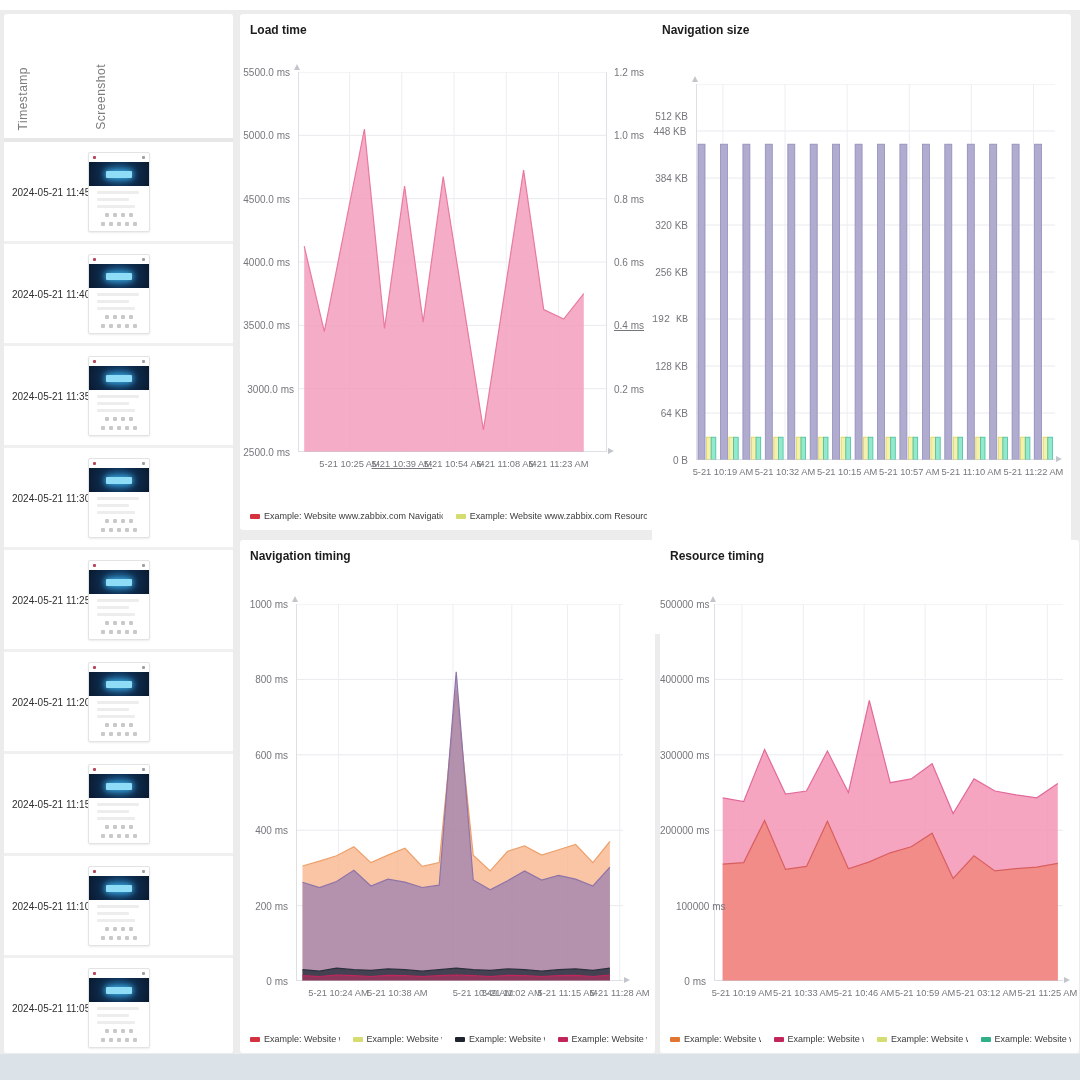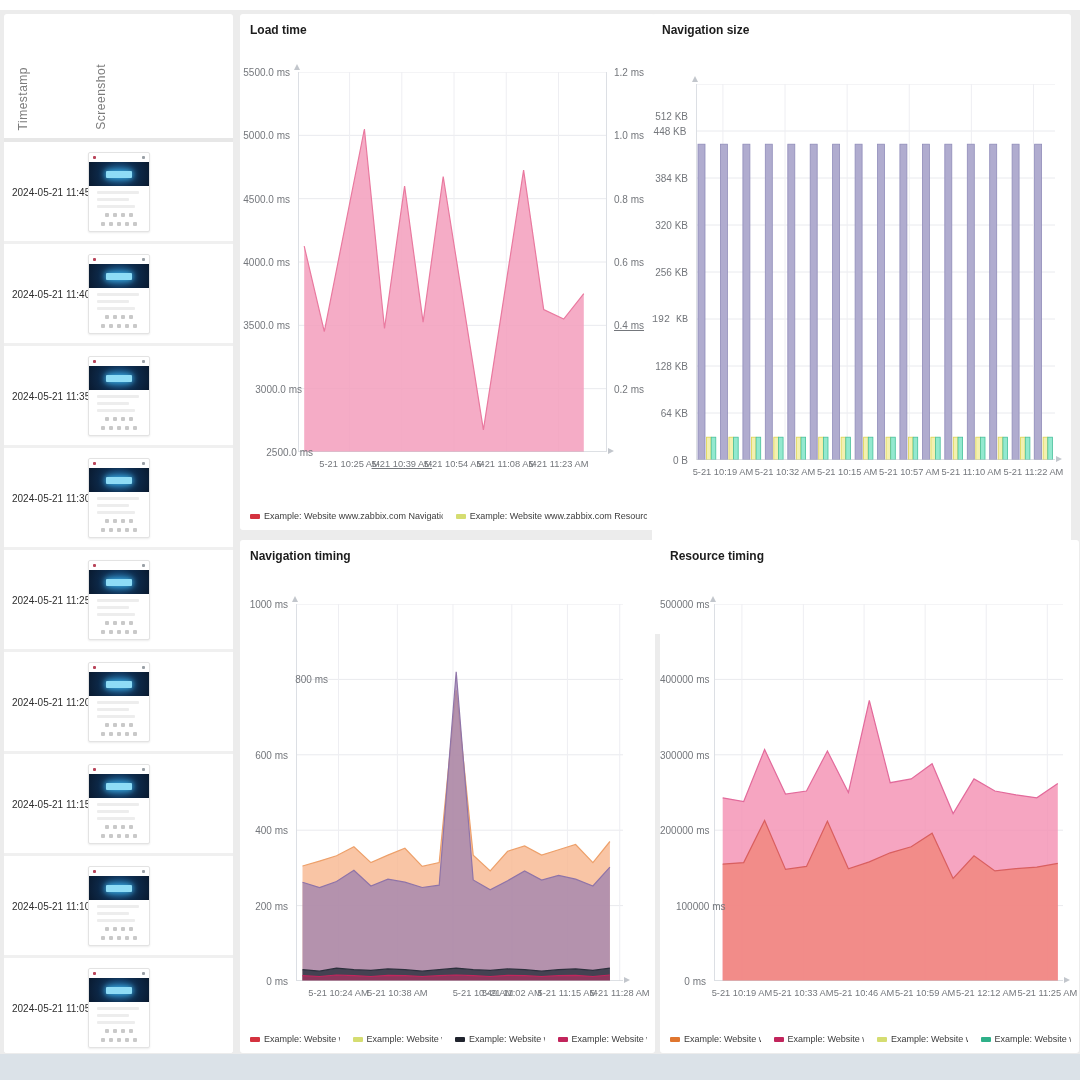--- a/index.html
+++ b/index.html
@@ -342,22 +342,22 @@
           <line x1="0" y1="380" x2="309" y2="380" stroke="#c7cbd1" stroke-width="1"></line>
           <line x1="0.5" y1="0" x2="0.5" y2="380" stroke="#dcdfe4" stroke-width="1"></line>
           <line x1="308.5" y1="0" x2="308.5" y2="380" stroke="#dcdfe4" stroke-width="1"></line>
         </svg>
       </div>
       <div class="ytick" style="left: 0px; width: 50px; top: 53px;">5500.0 ms</div>
       <div class="ytick" style="left: 0px; width: 50px; top: 116.333px;">5000.0 ms</div>
       <div class="ytick" style="left: 0px; width: 50px; top: 179.667px;">4500.0 ms</div>
       <div class="ytick" style="left: 0px; width: 50px; top: 243px;">4000.0 ms</div>
       <div class="ytick" style="left: 0px; width: 50px; top: 306.333px;">3500.0 ms</div>
-      <div class="ytick" style="left: 12px; width: 50px; top: 369.667px;">3000.0 ms</div>
-      <div class="ytick" style="left: 0px; width: 50px; top: 433px; margin-left: 23px;">2500.0 ms</div>
+      <div class="ytick" style="left: 4px; width: 50px; top: 369.667px;">3000.0 ms</div>
+      <div class="ytick" style="left: 0px; width: 50px; top: 433px;">2500.0 ms</div>
       <div class="ytick right" style="left: 374px; width: 40px; top: 53px;">1.2 ms</div>
       <div class="ytick right" style="left: 374px; width: 40px; top: 116.333px;">1.0 ms</div>
       <div class="ytick right" style="left: 374px; width: 40px; top: 179.667px;">0.8 ms</div>
       <div class="ytick right" style="left: 374px; width: 55px; top: 243px;">0.6 ms</div>
       <div class="ytick right" style="left: 374px; width: 58px; top: 306.333px; text-decoration: underline;">0.4 ms</div>
       <div class="ytick right" style="left: 374px; width: 40px; top: 369.667px;">0.2 ms</div>
       <div class="xtick" style="left: 67.603px; top: 445px;">5-21 10:25 AM</div>
       <div class="xtick" style="left: 119.824px; top: 445px; text-decoration: underline;">5-21 10:39 AM</div>
       <div class="xtick" style="left: 172.045px; top: 445px;">5-21 10:54 AM</div>
       <div class="xtick" style="left: 224.266px; top: 445px;">5-21 11:08 AM</div>
@@ -500,21 +500,21 @@
           <polyline points="6.5,278.2 23.5,283.5 40.5,277.5 57.9,266.2 74.9,282.0 91.9,275.2 108.9,278.2 126.2,283.5 143.2,281.2 160.2,67.9 177.2,276.0 194.2,285.8 211.6,276.7 228.6,266.9 245.6,276.0 262.6,271.4 279.6,275.2 296.9,282.0 313.9,263.1" fill="none" stroke="#8f74a8" stroke-width="1.2"></polyline>
           <polygon points="6.5,377 6.5,365.7 23.5,367.2 40.5,364.2 57.9,365.7 74.9,366.4 91.9,364.9 108.9,365.7 126.2,367.2 143.2,365.7 160.2,364.2 177.2,365.7 194.2,366.4 211.6,364.9 228.6,365.7 245.6,367.2 262.6,365.7 279.6,364.9 296.9,366.4 313.9,364.2 313.9,377" fill="rgba(55,58,72,0.9)"></polygon>
           <polyline points="6.5,365.7 23.5,367.2 40.5,364.2 57.9,365.7 74.9,366.4 91.9,364.9 108.9,365.7 126.2,367.2 143.2,365.7 160.2,364.2 177.2,365.7 194.2,366.4 211.6,364.9 228.6,365.7 245.6,367.2 262.6,365.7 279.6,364.9 296.9,366.4 313.9,364.2" fill="none" stroke="#2c2f3c" stroke-width="1.2"></polyline>
           <polygon points="6.5,377 6.5,371.7 23.5,372.5 40.5,371.0 57.9,371.7 74.9,372.5 91.9,371.3 108.9,371.7 126.2,372.5 143.2,371.7 160.2,371.0 177.2,371.7 194.2,372.5 211.6,371.3 228.6,371.7 245.6,372.5 262.6,371.7 279.6,371.3 296.9,372.5 313.9,371.0 313.9,377" fill="rgba(200,45,100,0.55)"></polygon>
           <polyline points="6.5,371.7 23.5,372.5 40.5,371.0 57.9,371.7 74.9,372.5 91.9,371.3 108.9,371.7 126.2,372.5 143.2,371.7 160.2,371.0 177.2,371.7 194.2,372.5 211.6,371.3 228.6,371.7 245.6,372.5 262.6,371.7 279.6,371.3 296.9,372.5 313.9,371.0" fill="none" stroke="#c2255c" stroke-width="1.2"></polyline>
           <line x1="0" y1="377" x2="327" y2="377" stroke="#c7cbd1" stroke-width="1"></line>
           <line x1="0.5" y1="0" x2="0.5" y2="377" stroke="#dcdfe4" stroke-width="1"></line>
         </svg>
       </div>
       <div class="ytick" style="left: 0px; width: 48px; top: 59px;">1000 ms</div>
-      <div class="ytick" style="left: 0px; width: 48px; top: 134.4px; padding-left: 40px;">800 ms</div>
+      <div class="ytick" style="left: 0px; width: 48px; top: 134.4px;">800 ms</div>
       <div class="ytick" style="left: 0px; width: 48px; top: 209.8px;">600 ms</div>
       <div class="ytick" style="left: 0px; width: 48px; top: 285.2px;">400 ms</div>
       <div class="ytick" style="left: 0px; width: 48px; top: 360.6px;">200 ms</div>
       <div class="ytick" style="left: 0px; width: 48px; top: 436px;">0 ms</div>
       <div class="xtick" style="left: 56.51px; top: 448px;">5-21 10:24 AM</div>
       <div class="xtick" style="left: 115.37px; top: 448px;">5-21 10:38 AM</div>
       <div class="xtick" style="left: 170.96px; top: 448px; padding-left: 30px;">5-21 10:49 AM</div>
       <div class="xtick" style="left: 229.82px; top: 448px;">5-21 11:02 AM</div>
       <div class="xtick" style="left: 285.41px; top: 448px;">5-21 11:15 AM</div>
       <div class="xtick" style="left: 337.73px; top: 448px;">5-21 11:28 AM</div>
@@ -566,21 +566,21 @@
       <div class="ytick" style="left: 0px; width: 46px; top: 59px;">500000 ms</div>
       <div class="ytick" style="left: 0px; width: 46px; top: 134.4px;">400000 ms</div>
       <div class="ytick" style="left: 0px; width: 46px; top: 209.8px;">300000 ms</div>
       <div class="ytick" style="left: 0px; width: 46px; top: 285.2px;">200000 ms</div>
       <div class="ytick" style="left: 0px; width: 46px; top: 360.6px; margin-left: 16px;">100000 ms</div>
       <div class="ytick" style="left: 0px; width: 46px; top: 436px;">0 ms</div>
       <div class="xtick" style="left: 39.92px; top: 448px;">5-21 10:19 AM</div>
       <div class="xtick" style="left: 101.344px; top: 448px;">5-21 10:33 AM</div>
       <div class="xtick" style="left: 162.07px; top: 448px;">5-21 10:46 AM</div>
       <div class="xtick" style="left: 223.145px; top: 448px;">5-21 10:59 AM</div>
-      <div class="xtick" style="left: 284.22px; top: 448px;">5-21 12:12 AM</div>
+      <div class="xtick" style="left: 284.22px; top: 448px;">5-21 03:12 AM</div>
       <div class="xtick" style="left: 345.295px; top: 448px;">5-21 11:25 AM</div>
       <div class="arrow-right" style="left: 404px; top: 437px;"></div>
       <div class="arrow-up" style="left: 50px; top: 56px;"></div>
       <div class="legend">
         <span class="legend-item">
           <i class="swatch" style="background: rgb(224, 118, 47);"></i>
           <span class="legend-label">Example: Website www.z...</span>
         </span>
         <span class="legend-item">
           <i class="swatch" style="background: rgb(194, 37, 92);"></i>

